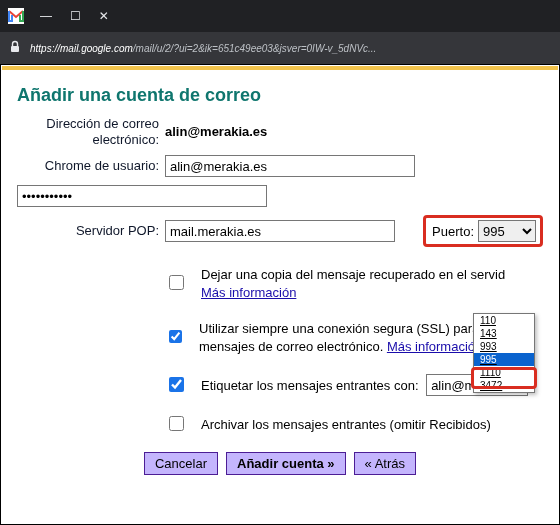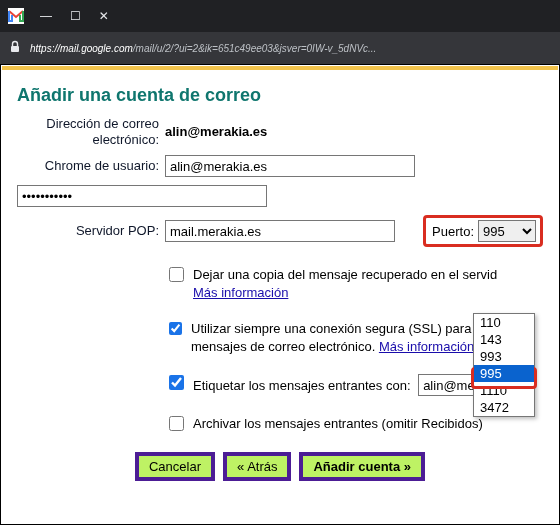--- a/index.html
+++ b/index.html
@@ -102,51 +102,52 @@
   .port-select {
     border: 1px solid #767676;
     background: #efefef;
     font-size: 13px;
     height: 22px;
     width: 58px;
   }
   .check-rows { margin-left: 148px; }
   .check-row {
     display: flex;
-    align-items: flex-start;
-    gap: 6px;
+    align-items: center;
+    gap: 14px;
     margin-bottom: 6px;
     line-height: 1.35;
     margin-top: 19px;
   }
   .cb { width: 15px; height: 15px; margin-top: 1px;}
   .cb.blue { accent-color: #1a73e8; }
   .etq-input { width: 102px; margin-left: 4px;}
   .btn-row {
     display: flex; gap: 8px; justify-content: center;
     margin-top: 18px;
   }
   button.btn {
     font-size: 13px;
     padding: 3px 10px;
-    background: #bef264;
-    border: 4px solid #4c1d95;
+    background: #c4b5fd;
+    border: 1px solid #4c1d95;
     cursor: pointer;
   }
   button.btn.primary { font-weight: bold; }
   .dropdown-menu {
     position: absolute;
     right: 24px;
     top: 248px;
     width: 62px;
     background: #fff;
     border: 1px solid #767676;
     box-shadow: 2px 2px 4px rgba(0,0,0,0.25);
-    font-size: 13px;
+    font-size: 10px;
     z-index: 10;
+    text-decoration: underline;
   }
   .dropdown-menu .opt {
     padding: 1px 6px;
     cursor: default;
   }
   .dropdown-menu .opt.selected {
     background: #0a63ce;
     color: #fff;
     position: relative;
   }
@@ -249,22 +250,22 @@
         </div>
       </div>
       <div class="check-row">
         <input type="checkbox" class="cb" style="">
         <div>Archivar los mensajes entrantes (omitir Recibidos)</div>
       </div>
     </div>
 
     <div class="btn-row">
       <button class="btn">Cancelar</button>
+      <button class="btn primary">Añadir cuenta »</button>
       <button class="btn">« Atrás</button>
-      <button class="btn primary">Añadir cuenta »</button>
     </div>
   </div>
 
   <div class="dropdown-menu">
     <div class="sel-outline" style="top:53px;"></div>
     <div class="opt">110</div>
     <div class="opt">143</div>
     <div class="opt">993</div>
     <div class="opt selected">995</div>
     <div class="opt">1110</div>

